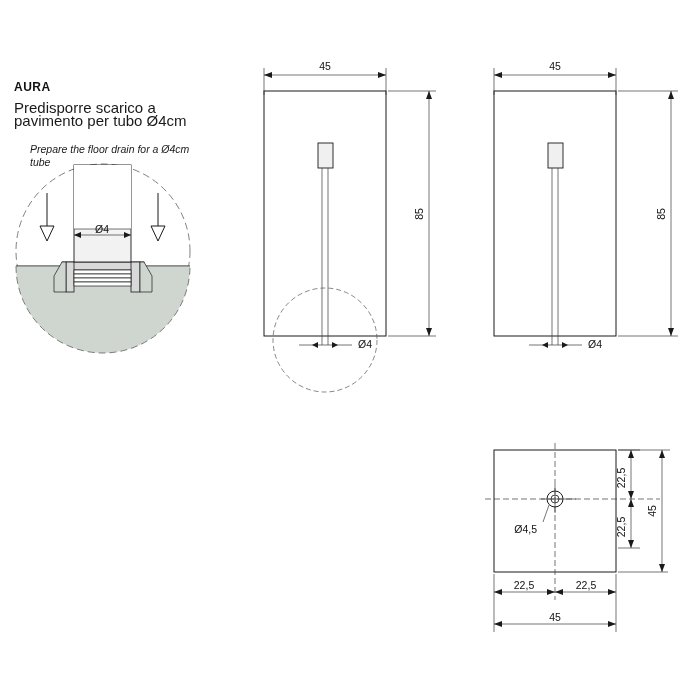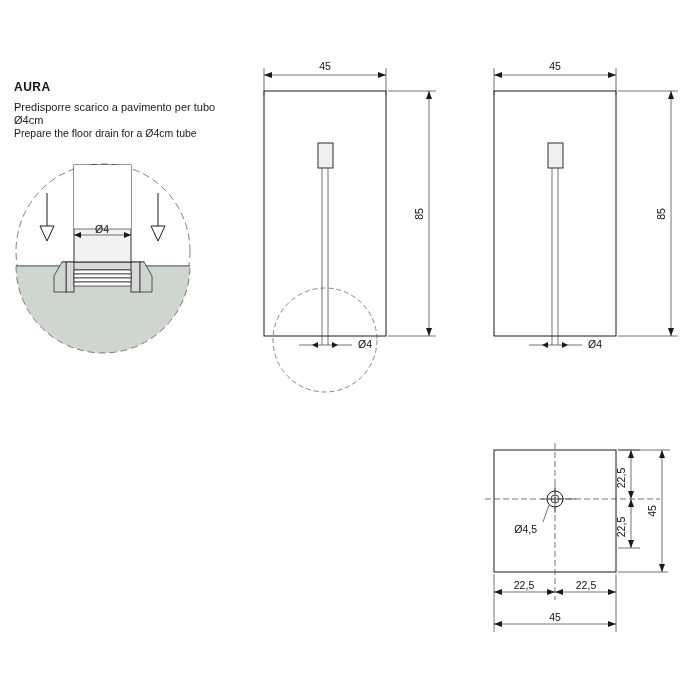--- a/index.html
+++ b/index.html
@@ -35,30 +35,31 @@
     width: 210px;
   }
   .title-block .brand {
     font-size: 12px;
     font-weight: bold;
     letter-spacing: 0.5px;
     color: #111;
     margin: 0 0 7px 0;
   }
   .title-block .note-it {
-    font-size: 11px;
+    font-size: 15px;
     line-height: 13px;
     color: #1a1a1a;
     margin: 0;
   }
   .title-block .note-en {
     font-size: 10.5px;
     line-height: 13px;
+    font-style: italic;
     color: #1a1a1a;
-    margin: 0;
+    margin: 16px;
   }
   .lbl {
     font-size: 10.5px;
     fill: #111;
     font-family: "Liberation Sans", sans-serif;
   }
   .ln {
     stroke: #1a1a1a;
     stroke-width: 1;
     fill: none;

